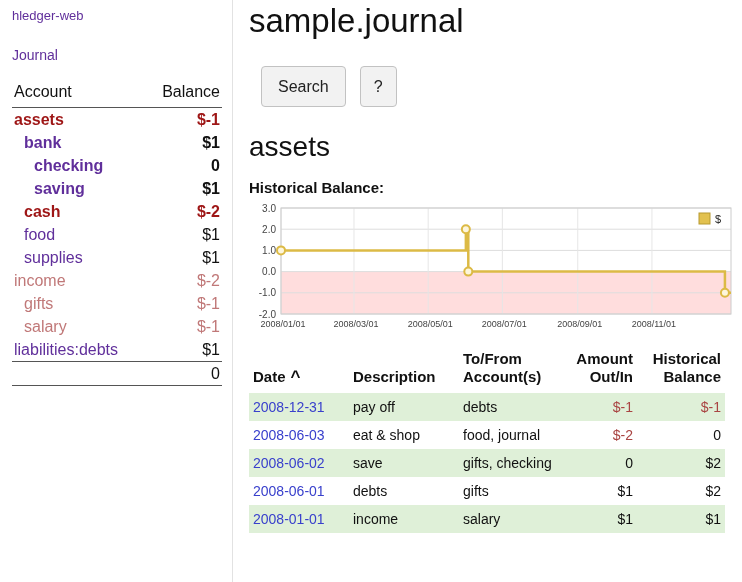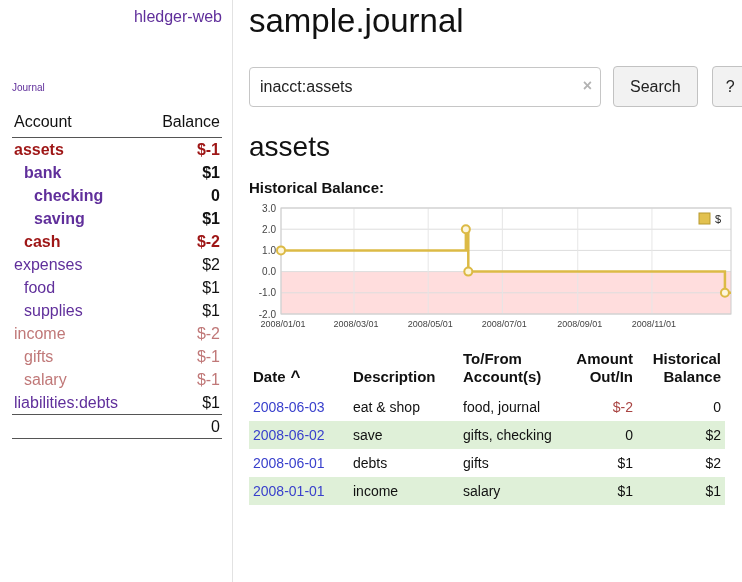--- a/index.html
+++ b/index.html
@@ -8,22 +8,22 @@
   }
   *{box-sizing:border-box;margin:0;padding:0;}
   html,body{background:#fff;}
   body{
     width:742px;height:582px;overflow:hidden;
     font-family:"Liberation Sans", sans-serif;font-size:14px;color:#111;
   }
   .layout{display:flex;height:100%;}
   
   .sidebar{width:233px;min-width:233px;border-right:1px solid #e2e2e2;padding:8px 10px 0 12px;}
-  .app-title{display:block;color:var(--purple);font-size:16px;text-decoration:none;cursor:pointer;text-align:right;}
-  .journal-link{display:block;margin-top:56px;color:var(--purple);font-size:10px;text-decoration:none;cursor:pointer;}
+  .app-title{display:block;color:var(--purple);font-size:13px;text-decoration:none;cursor:pointer;}
+  .journal-link{display:block;margin-top:24px;color:var(--purple);font-size:14px;text-decoration:none;cursor:pointer;}
   table.accounts{width:100%;border-collapse:collapse;margin-top:18px;font-size:16px;}
   table.accounts th{font-weight:normal;text-align:left;padding:2px 0 6px 2px;border-bottom:1px solid #555;}
   table.accounts th.bal-h{text-align:right;padding-right:2px;}
   table.accounts td{padding:3px 0;line-height:17px;white-space:nowrap;}
   table.accounts td.bal{text-align:right;padding-right:2px;}
   table.accounts a{color:var(--purple);text-decoration:none;cursor:pointer;}
   .bold{font-weight:bold;}
   a.neg, .neg{color:var(--neg) !important;}
   a.negsoft, .negsoft{color:var(--negsoft) !important;}
   a.purple{color:var(--purple);}
@@ -88,24 +88,20 @@
           </tr>
           <tr>
             <td style="padding-left: 22px; margin-top: 10px;"><a class="bold purple">saving</a></td>
             <td class="bal bold">$1</td>
           </tr>
           <tr>
             <td style="padding-left: 12px;"><a class="bold neg">cash</a></td>
             <td class="bal bold neg">$-2</td>
           </tr>
           <tr>
-            <td style="padding-left: 2px;"><a class="purple">expenses</a></td>
-            <td class="bal ">$2</td>
-          </tr>
-          <tr>
             <td style="padding-left: 12px;"><a class="purple">food</a></td>
             <td class="bal ">$1</td>
           </tr>
           <tr>
             <td style="padding-left: 12px;"><a class="purple">supplies</a></td>
             <td class="bal ">$1</td>
           </tr>
           <tr>
             <td style="padding-left: 2px;"><a class="negsoft">income</a></td>
             <td class="bal negsoft">$-2</td>
@@ -129,24 +125,20 @@
           <td class="bal">0</td>
         </tr>
       </tfoot>
     </table>
   </aside>
 
   <main class="main">
     <h1 class="page-title">sample.journal</h1>
 
     <div class="search-row">
-      <div class="search-wrap">
-        <input type="text" value="inacct:assets" style="">
-        <span class="clear">×</span>
-      </div>
       <button class="btn">Search</button>
       <button class="btn help">?</button>
     </div>
 
     <h2 class="acct-heading">assets</h2>
     <div class="chart-title">Historical Balance:</div>
 
     <svg class="chart" width="486" height="132" viewBox="0 0 486 132">
         <rect x="32" y="69.6" width="450" height="42.400000000000006" fill="#ffdddd"></rect>
         <line x1="32" x2="482" y1="6" y2="6" stroke="#dddddd" stroke-width="1"></line>
@@ -187,20 +179,27 @@
       <thead>
         <tr>
           <th class="c-date"><span>Date</span><span class="sort">^</span></th>
           <th class="c-desc">Description</th>
           <th class="c-acct">To/From Account(s)</th>
           <th class="c-amt r">Amount Out/In</th>
           <th class="c-bal r">Historical Balance</th>
         </tr>
       </thead>
       <tbody>
+          <tr class="shaded">
+            <td><a class="date-link">2008-12-31</a></td>
+            <td>pay off</td>
+            <td>debts</td>
+            <td class="r negamt">$-1</td>
+            <td class="r negamt">$-1</td>
+          </tr>
           <tr>
             <td><a class="date-link">2008-06-03</a></td>
             <td>eat &amp; shop</td>
             <td>food, journal</td>
             <td class="r negamt">$-2</td>
             <td class="r">0</td>
           </tr>
           <tr class="shaded">
             <td><a class="date-link">2008-06-02</a></td>
             <td>save</td>

